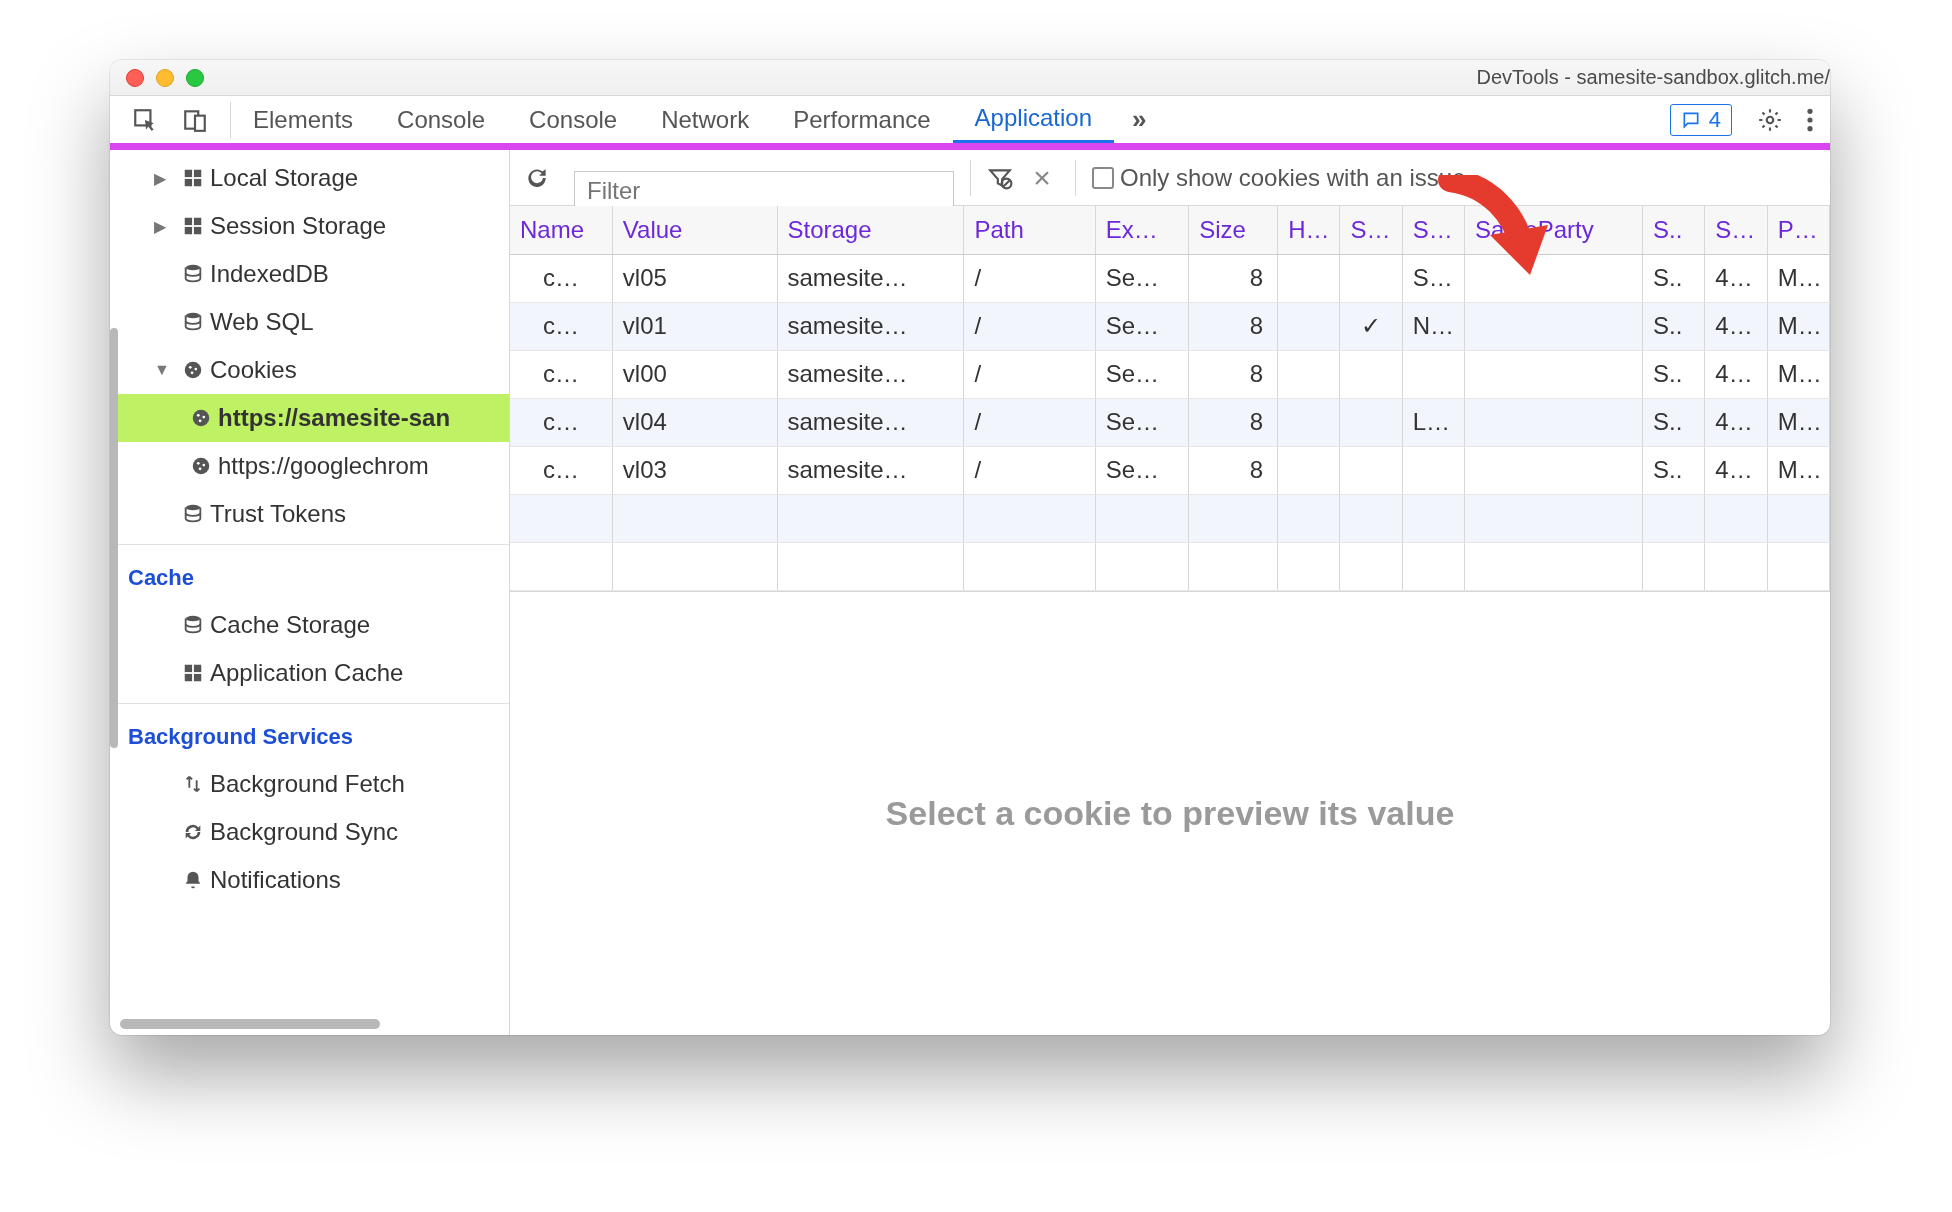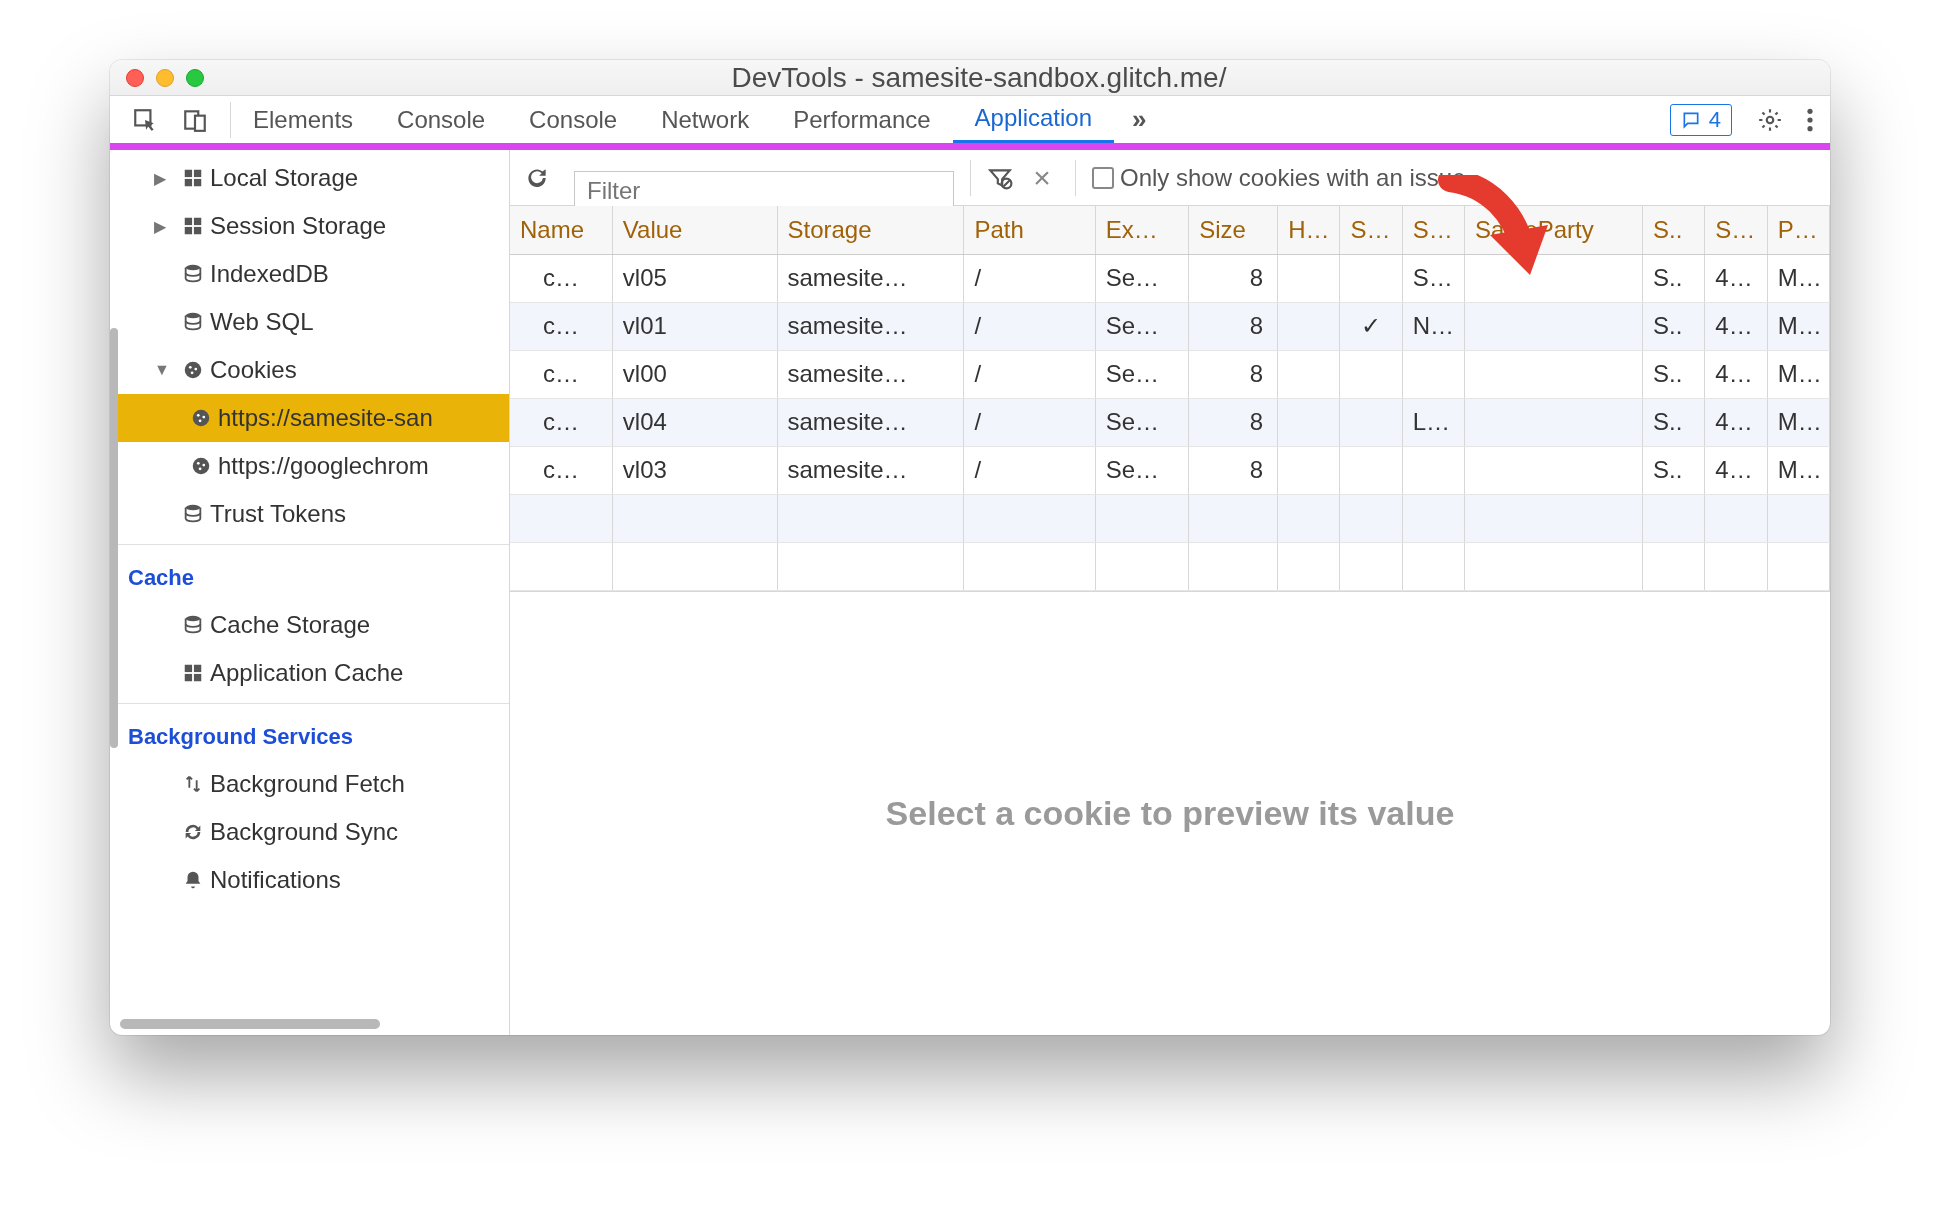--- a/index.html
+++ b/index.html
@@ -36,22 +36,22 @@
     position: relative;
   }
   .traffic {
     display: flex; gap: 12px; padding-left: 16px;
   }
   .tl { width: 18px; height: 18px; border-radius: 50%; }
   .tl.red { background:#ff5f57; border:1px solid #e33e32;}
   .tl.yel { background:#febc2e; border:1px solid #e0a020;}
   .tl.grn { background:#28c840; border:1px solid #17a82f;}
   .title {
-    position:absolute; left:18px; right:0; text-align:center;
-    font-size: 28px; color:#4b4b4b;
+    position:absolute; left:18px; right:0; text-align:right;
+    font-size: 20px; color:#4b4b4b;
   }
   
   .tabs-row {
     height: 54px;
     border-bottom: 7px solid #d946ef;
     display:flex; align-items:center;
     font-size: 24px;
     color:#555;
   }
   .tabs-row .left-tools {
@@ -103,21 +103,21 @@
     position:absolute; left:0; top:178px;
     width:8px; height:420px; background:#b8b8b8; border-radius:4px;
   }
   .tree { padding-top:4px; }
   .tree .row {
     display:flex; align-items:center;
     height:48px; white-space:nowrap; overflow:hidden;
     padding-left:18px;
     cursor:default;
   }
-  .tree .row.sel { background:#eab308; }
+  .tree .row.sel { background:#bef264;font-weight:bold; }
   .tree .row .arrow { width:22px; color:#777; font-size:16px; }
   .tree .row .ico { width:34px; display:flex; justify-content:center; }
   .tree .heading {
     font-size:22px; color:#1d4ed8; padding: 14px 18px 10px; font-weight: bold;
   }
   .tree .divider {
     height:1px; background:#e0e0e0; margin:6px 0;
   }
   .indent1 { padding-left:44px !important; }
   .indent2 { padding-left:74px !important; }
@@ -170,21 +170,21 @@
     border-bottom:1px solid #e5e5e5;
     padding: 8px 10px;
     text-align:left;
     overflow:hidden; white-space:nowrap; text-overflow:ellipsis;
     height:48px;
     font-weight:normal;
   }
   table.ct th {
     background:#f7f7f7;
     border-bottom:1px solid #ccc;
-    color:#a16207;
+    color:#6d28d9;
   }
   table.ct td.num { text-align:right; padding-right:14px;}
   table.ct td.ctr { text-align:center; }
   table.ct tr.zebra td { background:#f2f5fb; }
   table.ct tr.blank td { border-right:1px solid #d7d7d7; }
 
   .preview {
     flex:1; display:flex; align-items:center; justify-content:center;
     font-size:34px; font-weight:700; color:#9a9a9a;
   }

